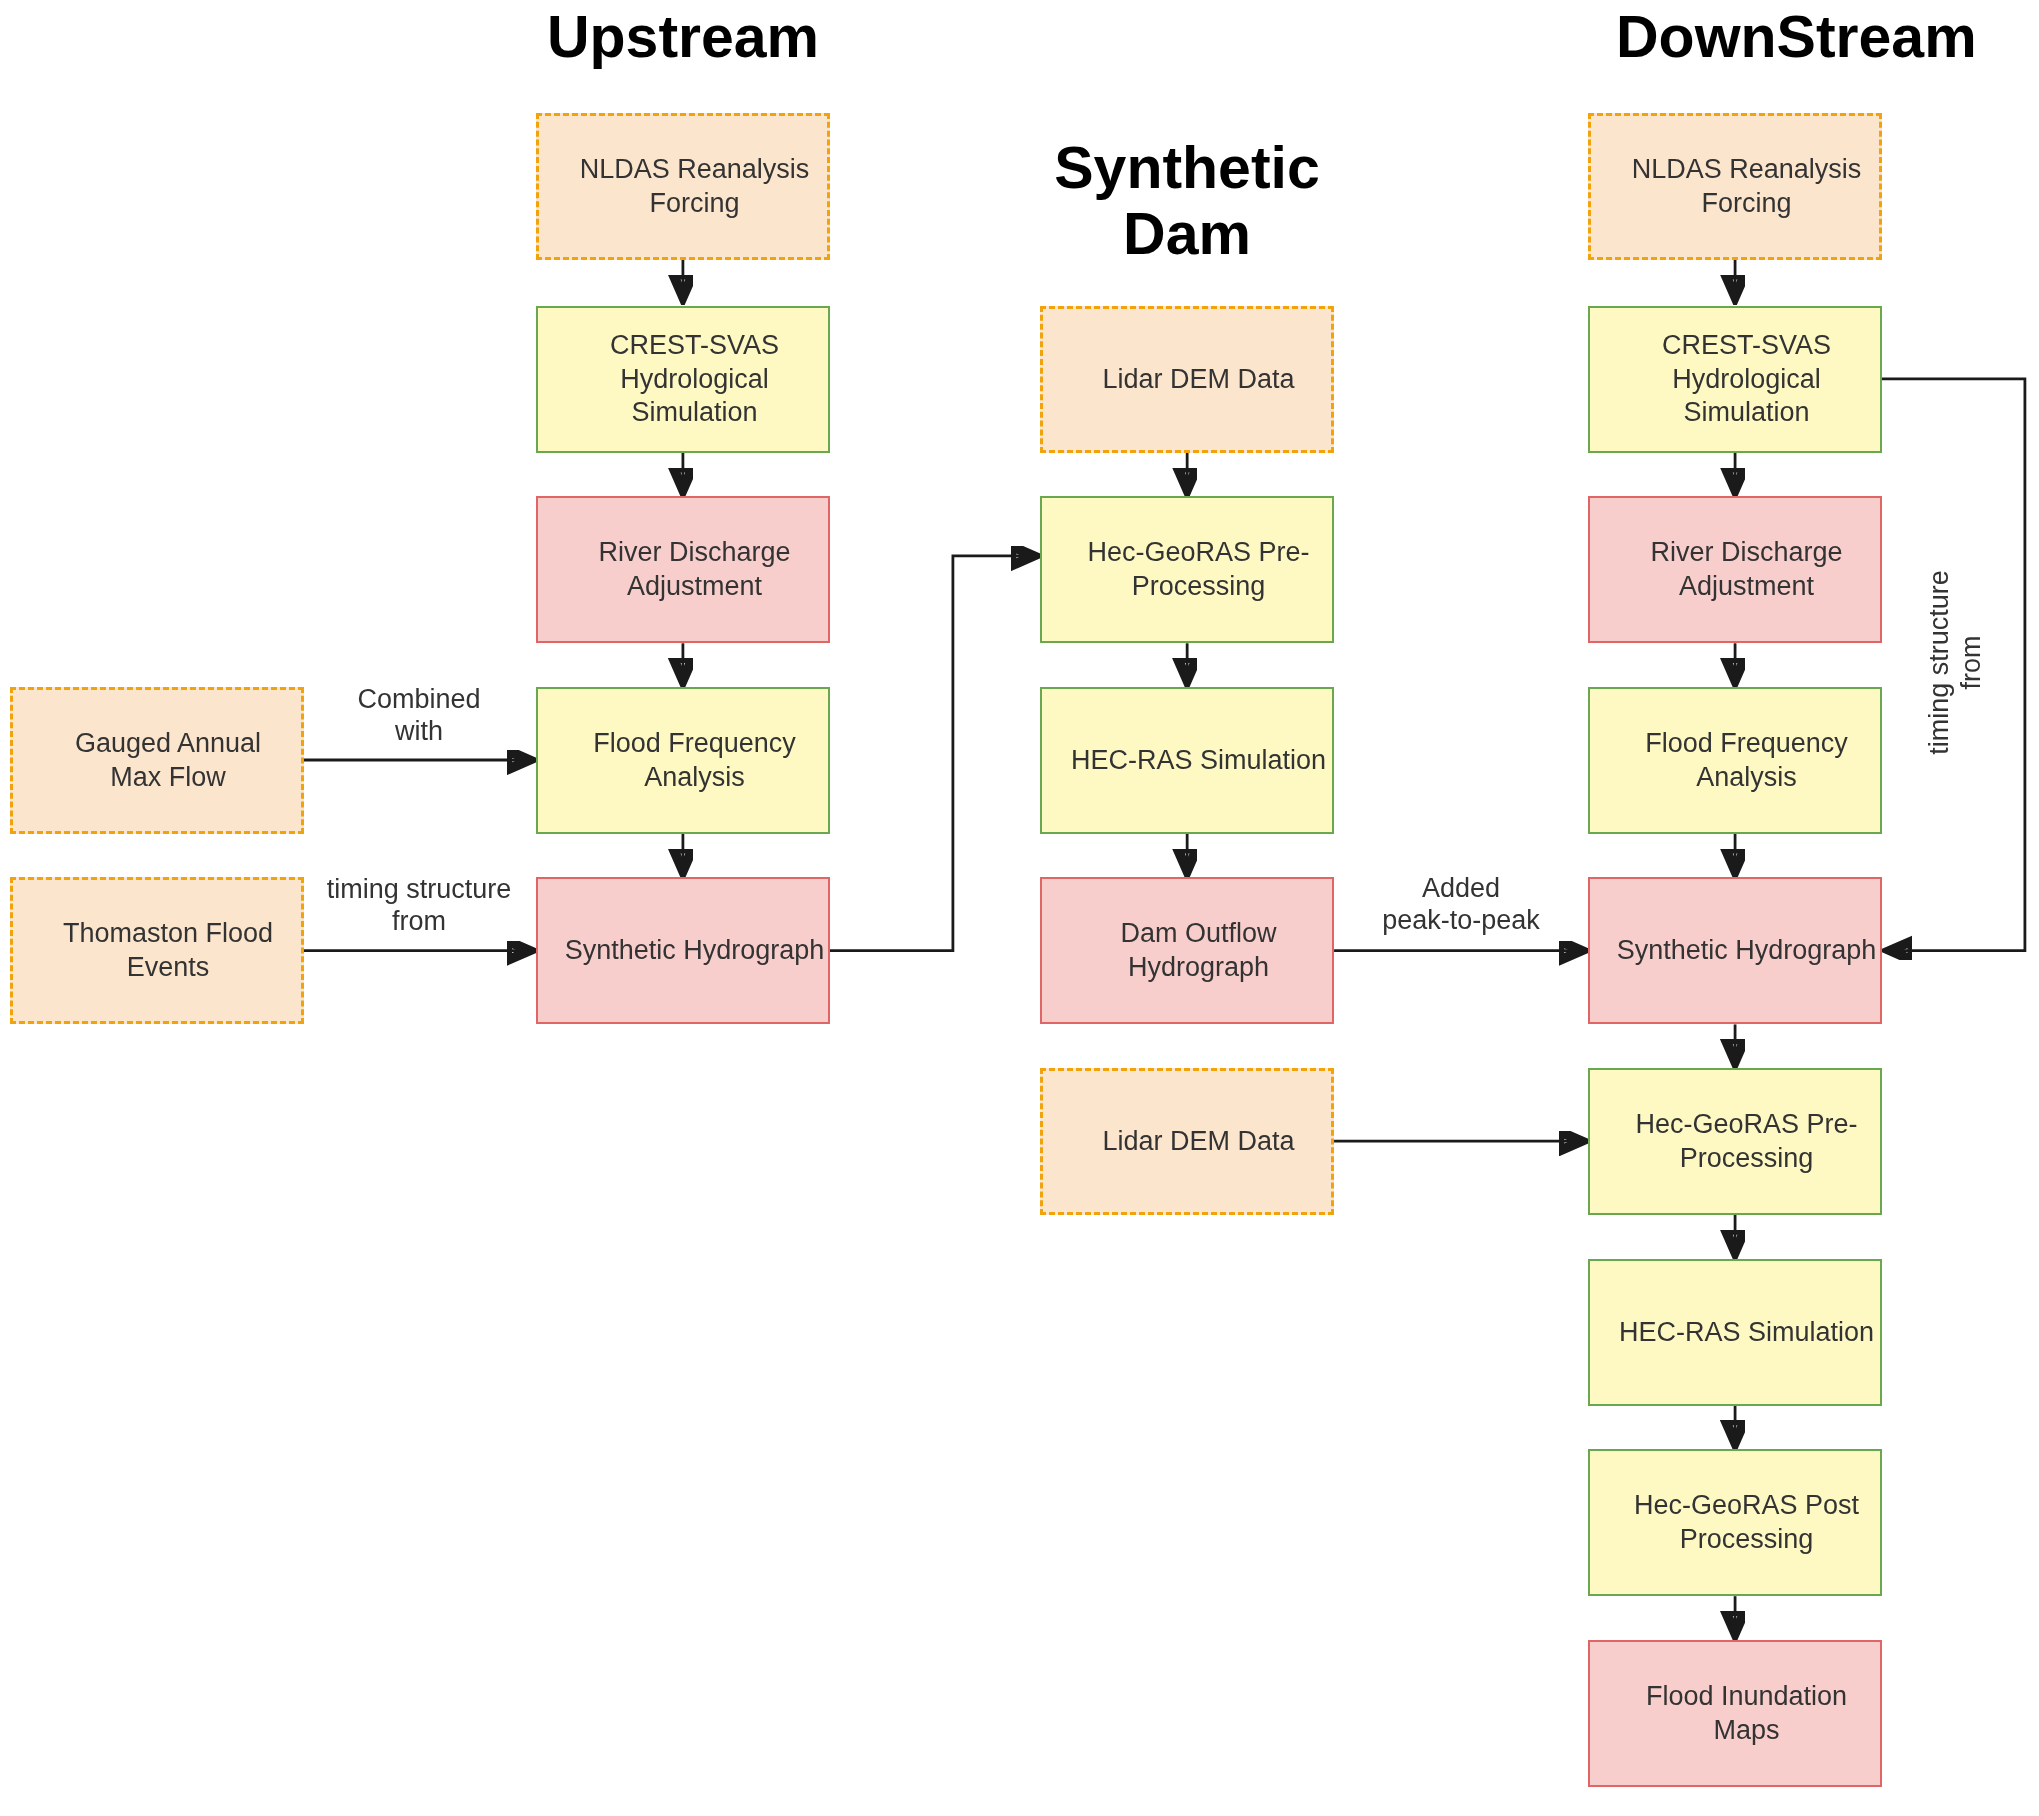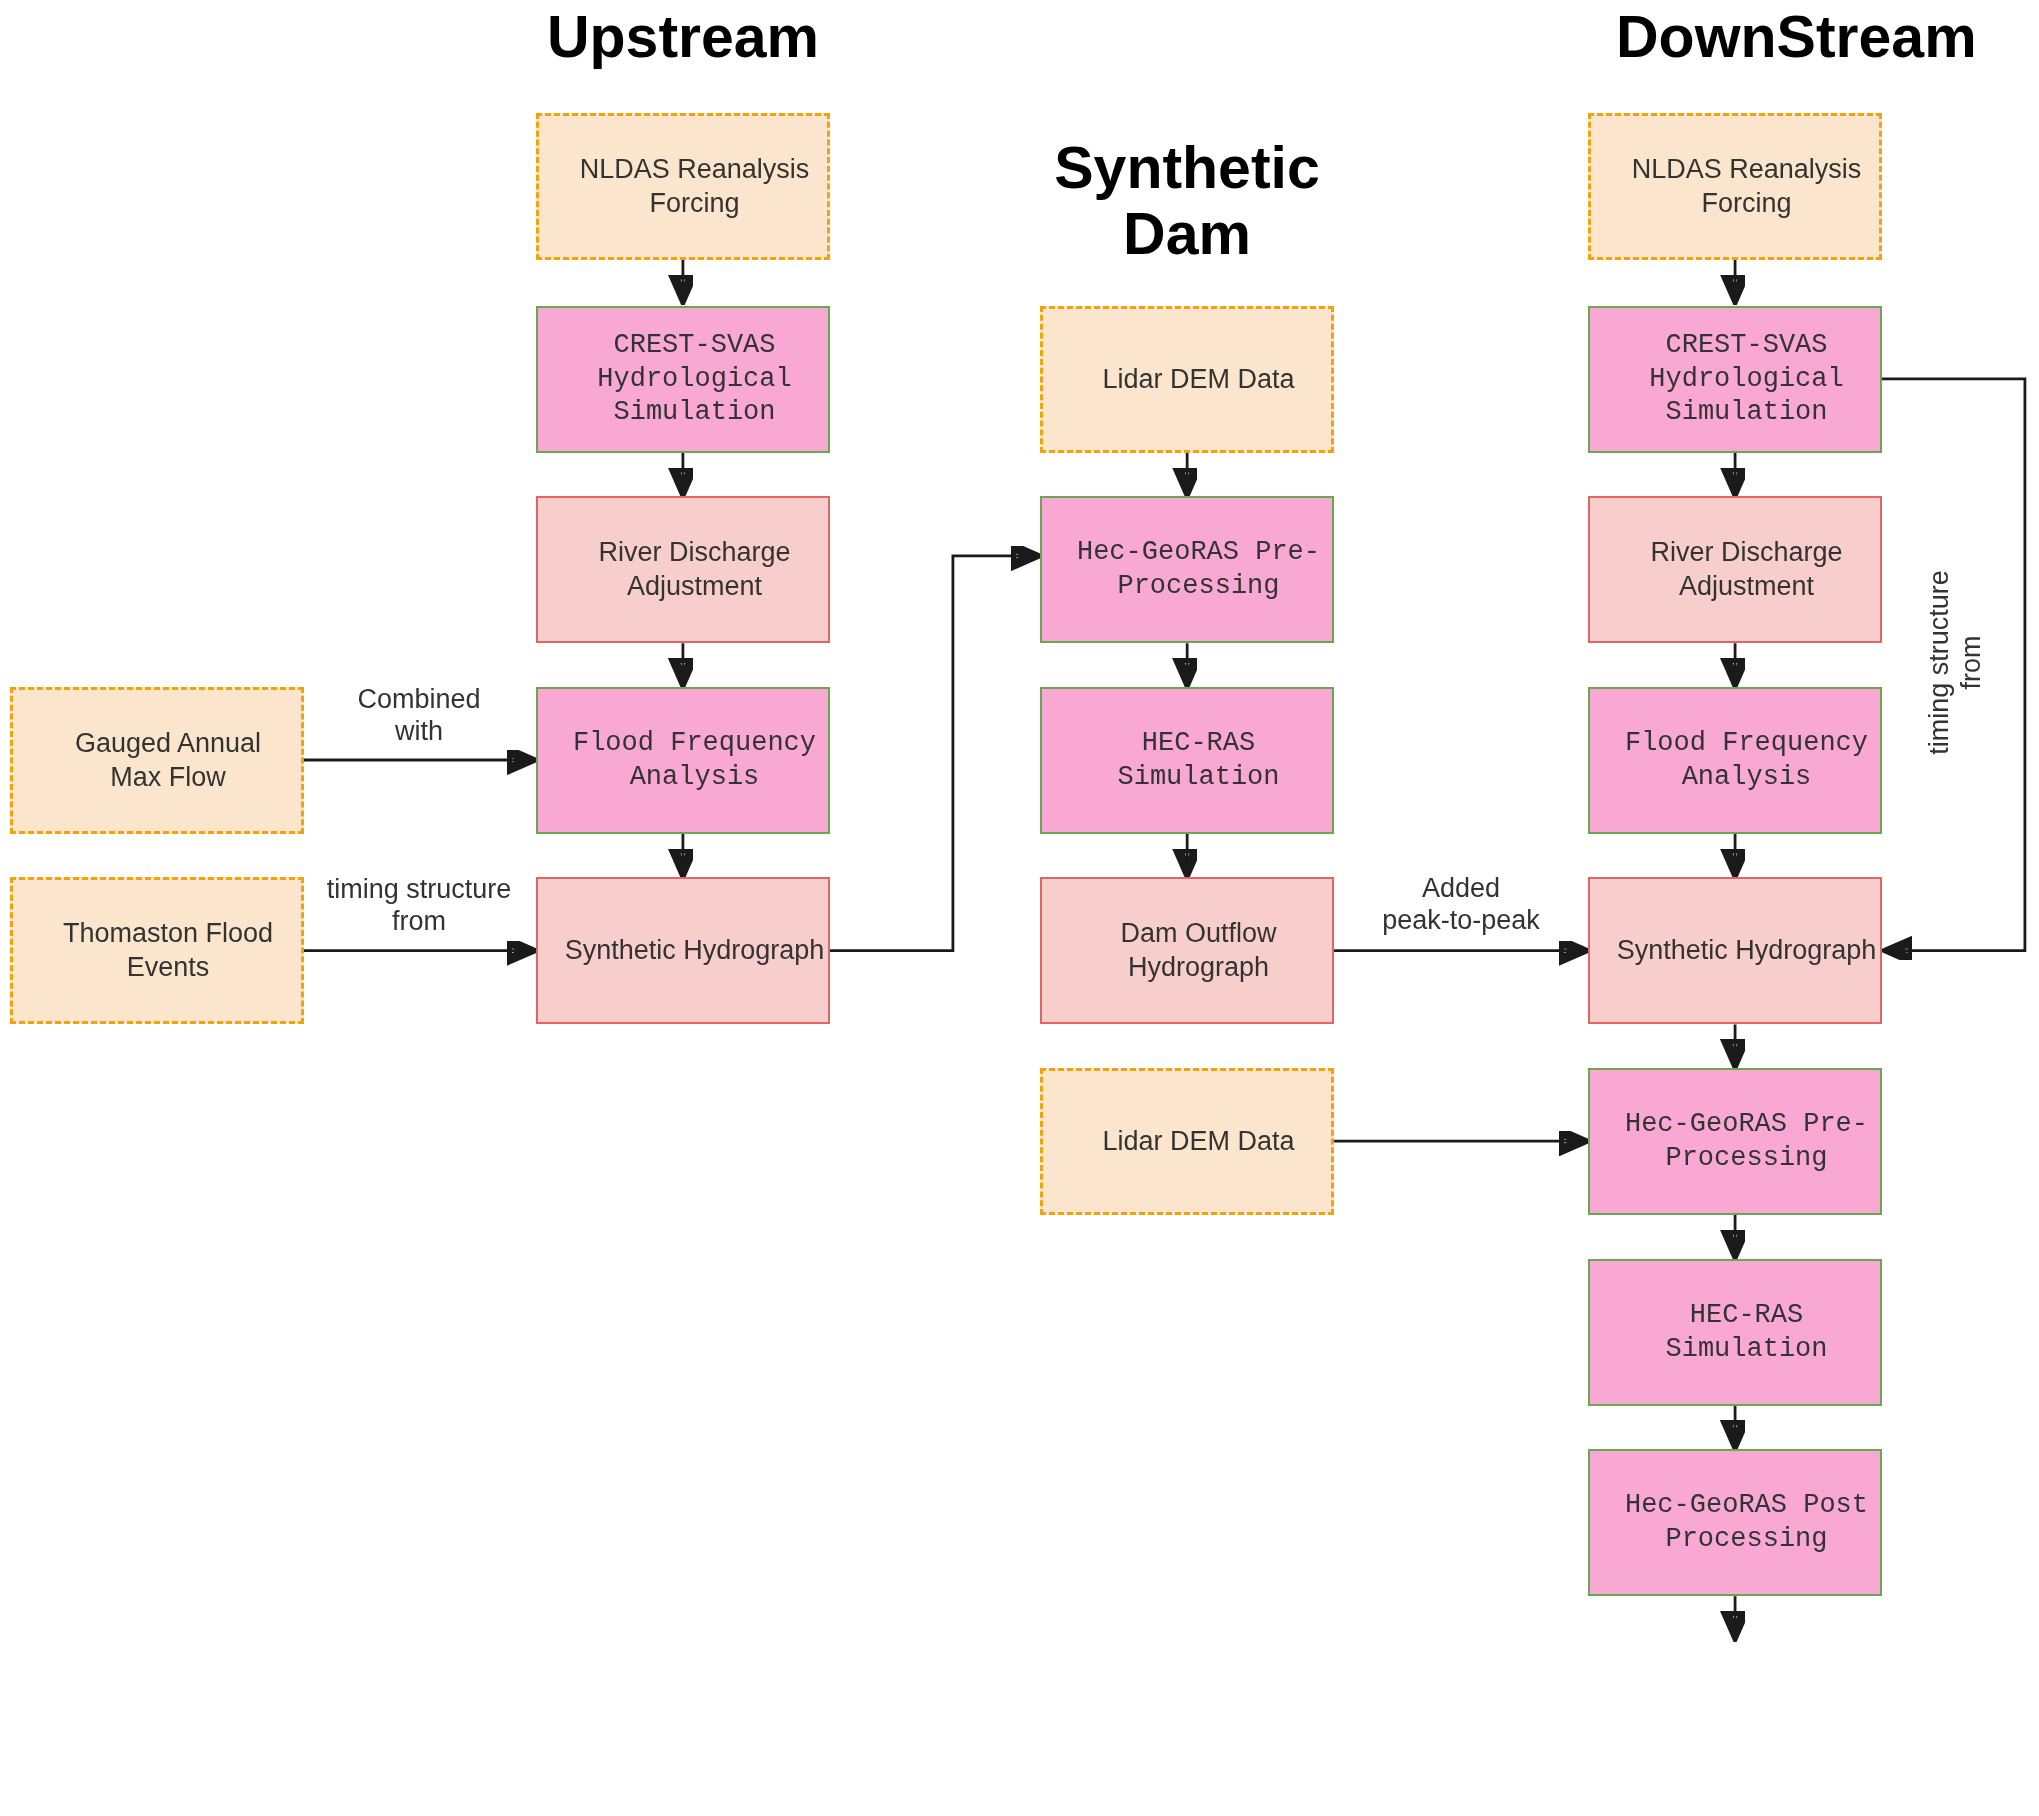--- a/index.html
+++ b/index.html
@@ -28,23 +28,22 @@
     line-height: 1.25;
     color: #333333;
     white-space: pre-line;
     padding-left: 23px;
   }
   .node.data-input {
     background: #fce5cd;
     border: 3.2px dashed #f0a30a;
   }
   .node.process {
-    background: #f9a8d4;
+    background: #fef9c3;
     border: 2.4px solid #6aa84f;
-    font-family: Liberation Mono, monospace;
   }
   .node.result {
     background: #f8cecc;
     border: 2.4px solid #e06666;
   }
   .col-title {
     position: absolute;
     width: 294px;
     text-align: center;
     font-size: 59px;
@@ -156,20 +155,22 @@
   <div class="node result" style="left:1588px; top:496px;">River Discharge
 Adjustment</div>
   <div class="node process" style="left:1588px; top:687px;">Flood Frequency
 Analysis</div>
   <div class="node result" style="left:1588px; top:877px;">Synthetic Hydrograph</div>
   <div class="node process" style="left:1588px; top:1068px;">Hec-GeoRAS Pre-
 Processing</div>
   <div class="node process" style="left:1588px; top:1259px;">HEC-RAS Simulation</div>
   <div class="node process" style="left:1588px; top:1449px;">Hec-GeoRAS Post
 Processing</div>
+  <div class="node result" style="left:1588px; top:1640px;">Flood Inundation
+Maps</div>
 
   <div class="edge-label" style="left:306px; top:683px; width:226px;">Combined
 with</div>
   <div class="edge-label" style="left:1342px; top:872px; width:238px;">Added
 peak-to-peak</div>
   <div class="edge-label" style="left:302px; top:873px; width:234px;">timing structure
 from</div>
   <div class="edge-label vertical" style="left:1807px; top:627px; width:302px; height:71px;">timing structure
 from</div>
 

